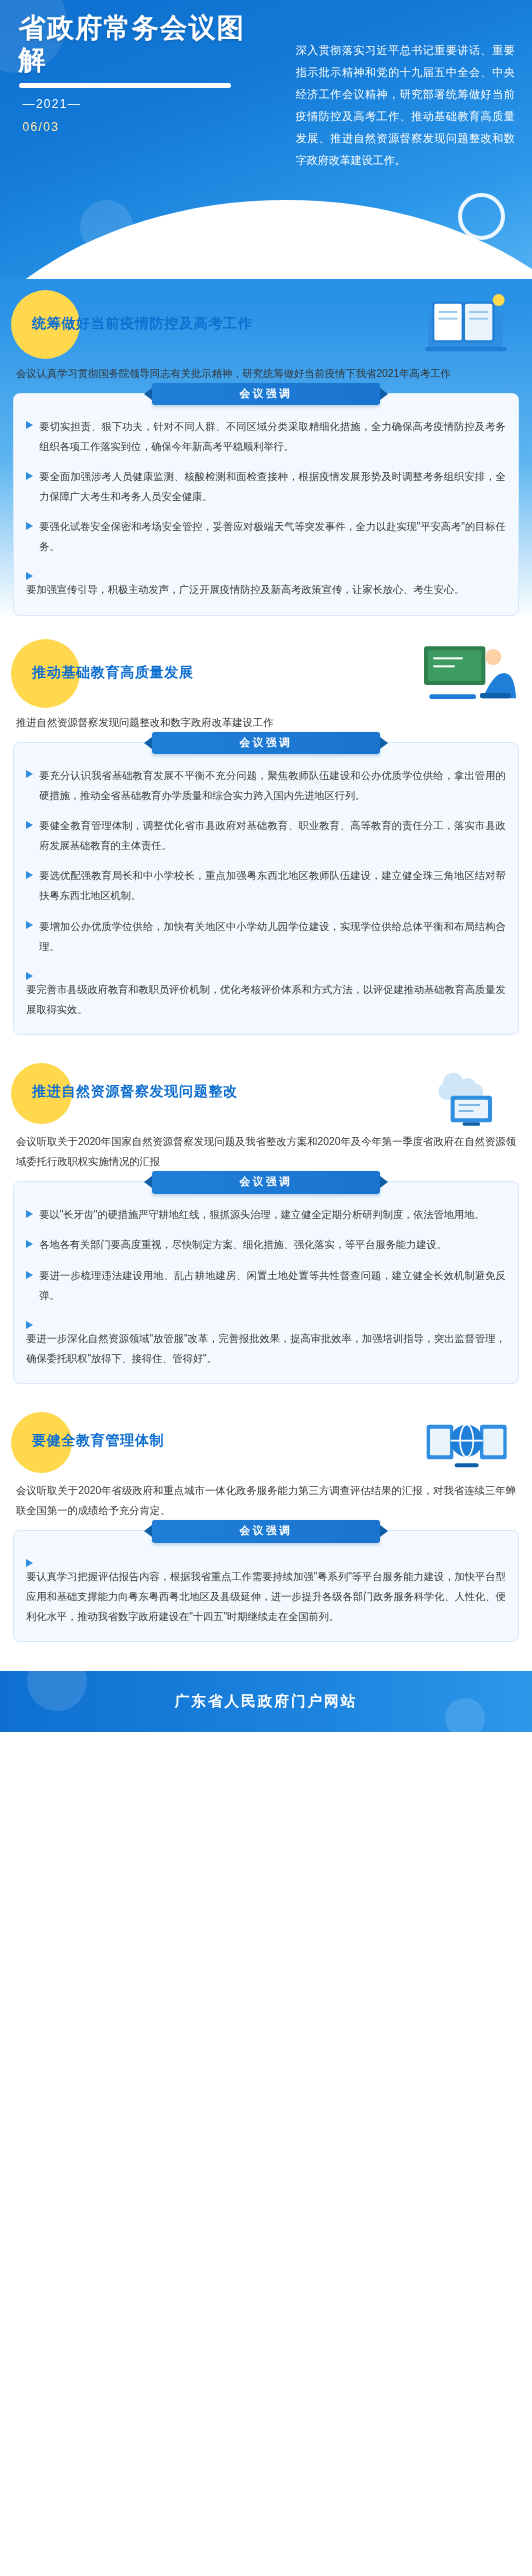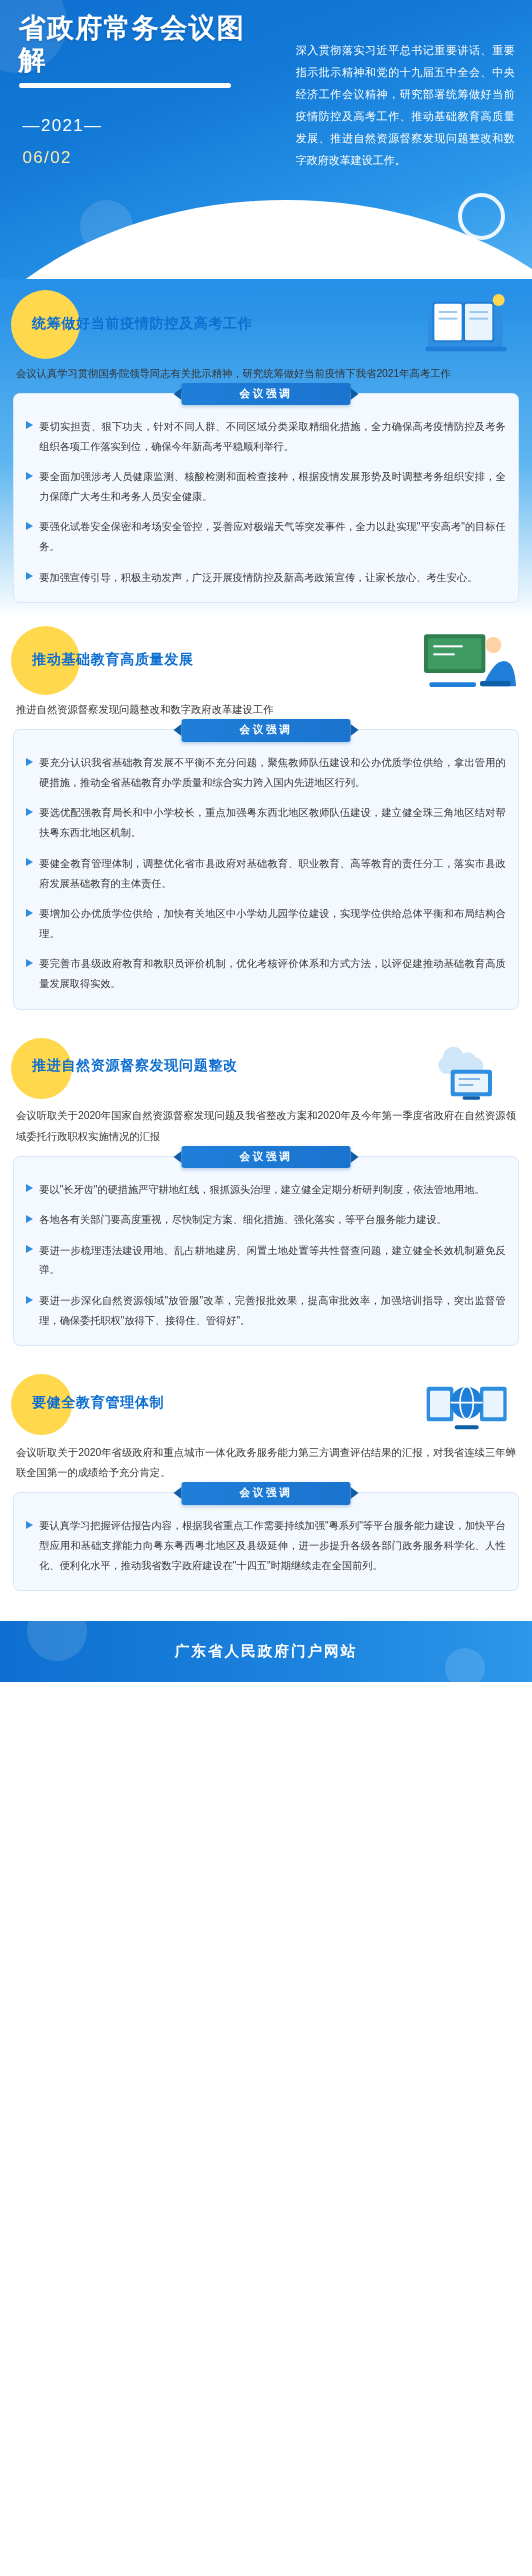--- a/index.html
+++ b/index.html
@@ -66,23 +66,23 @@
     line-height: 1.2;
   }
   .title-underline {
     margin-top: 6.7px;
     width: 212px; height: 4.7px;
     background: #ffffff;
     border-radius: 2.7px;
   }
   .date-block {
     position: absolute;
-    left: 22.6px; top: 110px;
+    left: 22.6px; top: 93px;
     color: #ffffff;
-    font-size: 17px;
+    font-size: 12px;
     letter-spacing: 1.3px;
     line-height: 1.9;
   }
   .date-line1 { white-space: nowrap; }
   .date-line2 { color: #ffe9a8; }
 
   .summary-box {
     position: absolute;
     right: 17.3px; top: 39px;
     width: 219px;
@@ -139,21 +139,21 @@
     border: 0.7px solid #d6e8fa;
     border-radius: 6.7px;
     padding: 22.6px 12px 13.3px 12px;
     position: relative;
   }
   .emph-banner {
     position: absolute;
     left: 50%;
     transform: translateX(-50%);
     top: -11.3px;
-    width: 169px; height: 22.6px;
+    width: 228px; height: 22.6px;
     background: linear-gradient(90deg, #1f7fd8 0%, #1a74cf 100%);
     border-radius: 2.7px;
     color: #ffffff;
     font-size: 10.6px;
     font-weight: bold;
     letter-spacing: 2.7px;
     display: flex;
     align-items: center;
     justify-content: center;
     box-shadow: 0 1.3px 3.3px rgba(20,90,160,0.25);
@@ -173,21 +173,21 @@
   .emph-banner::after {
     right: -8px;
     border-left: 8px solid #0f5ea8;
   }
 
   .bullet {
     display: flex;
     align-items: flex-start;
     margin-bottom: 10.6px;
   }
-  .bullet:last-child { margin-bottom: 1.3px; }
+  .bullet:last-child { margin-bottom: 1.3px; flex-direction: column; }
   .bullet-mark {
     flex: 0 0 auto;
     width: 0; height: 0;
     border-top: 4.7px solid transparent;
     border-bottom: 4.7px solid transparent;
     border-left: 7.3px solid #2f8ee0;
     margin-top: 4.7px;
     margin-right: 6px;
   }
   .bullet-text {
@@ -230,21 +230,21 @@
     <div class="hdr-circle2"></div>
     <div class="hdr-ring"></div>
 
     <div class="title-block">
       <div class="main-title">省政府常务会议图解</div>
       <div class="title-underline"></div>
     </div>
 
     <div class="date-block">
       <div class="date-line1">—2021—</div>
-      <div class="date-line2">06/02</div>
+      <div class="date-line2">06/03</div>
     </div>
 
     <div class="summary-box">深入贯彻落实习近平总书记重要讲话、重要指示批示精神和党的十九届五中全会、中央经济工作会议精神，研究部署统筹做好当前疫情防控及高考工作、推动基础教育高质量发展、推进自然资源督察发现问题整改和数字政府改革建设工作。</div>
 
     <div class="hdr-curve"></div>
   </div>
 
   <div class="section">
     <div class="sec-head">
       <div class="sec-blob"></div>
@@ -304,25 +304,25 @@
     <div class="sec-lead">推进自然资源督察发现问题整改和数字政府改革建设工作</div>
 
     <div class="emph-card">
       <div class="emph-banner">会议强调</div>
       <div class="bullet">
         <div class="bullet-mark"></div>
         <div class="bullet-text">要充分认识我省基础教育发展不平衡不充分问题，聚焦教师队伍建设和公办优质学位供给，拿出管用的硬措施，推动全省基础教育办学质量和综合实力跨入国内先进地区行列。</div>
       </div>
       <div class="bullet">
         <div class="bullet-mark"></div>
+        <div class="bullet-text">要健全教育管理体制，调整优化省市县政府对基础教育、职业教育、高等教育的责任分工，落实市县政府发展基础教育的主体责任。</div>
+      </div>
+      <div class="bullet">
+        <div class="bullet-mark"></div>
         <div class="bullet-text">要选优配强教育局长和中小学校长，重点加强粤东西北地区教师队伍建设，建立健全珠三角地区结对帮扶粤东西北地区机制。</div>
-      </div>
-      <div class="bullet">
-        <div class="bullet-mark"></div>
-        <div class="bullet-text">要健全教育管理体制，调整优化省市县政府对基础教育、职业教育、高等教育的责任分工，落实市县政府发展基础教育的主体责任。</div>
       </div>
       <div class="bullet">
         <div class="bullet-mark"></div>
         <div class="bullet-text">要增加公办优质学位供给，加快有关地区中小学幼儿园学位建设，实现学位供给总体平衡和布局结构合理。</div>
       </div>
       <div class="bullet">
         <div class="bullet-mark"></div>
         <div class="bullet-text">要完善市县级政府教育和教职员评价机制，优化考核评价体系和方式方法，以评促建推动基础教育高质量发展取得实效。</div>
       </div>
     </div>

